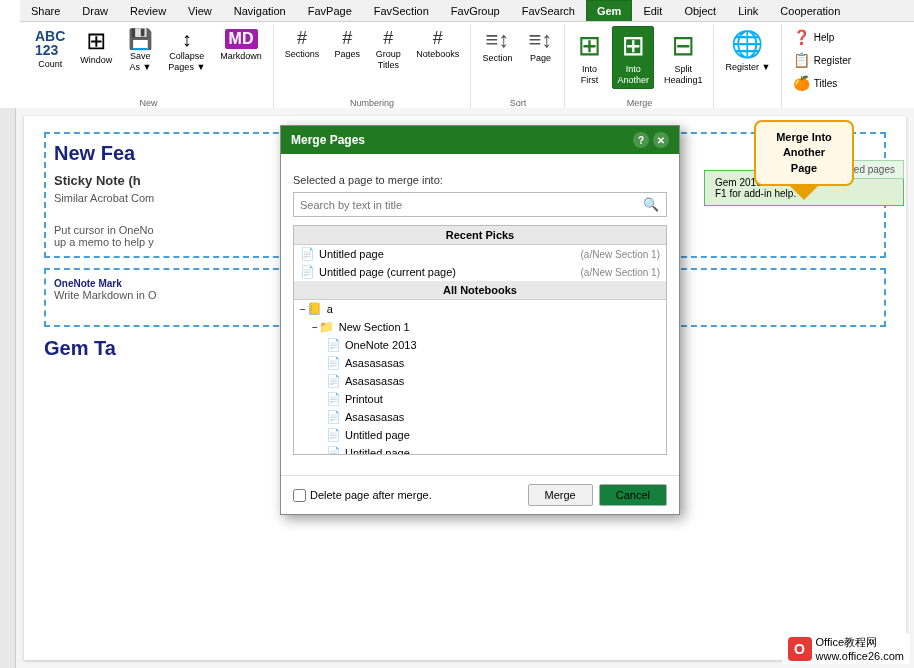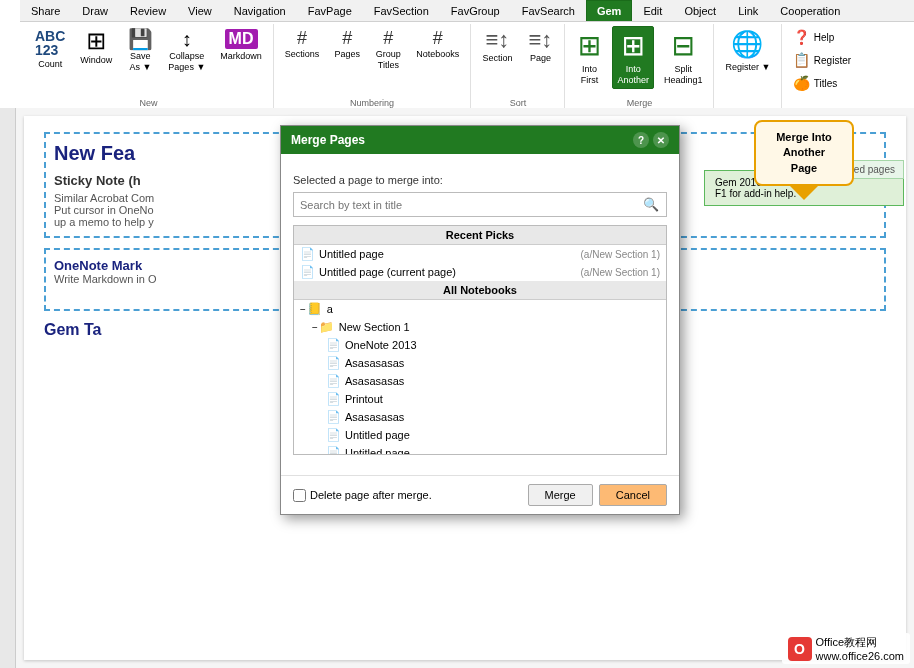--- a/index.html
+++ b/index.html
@@ -57,21 +57,21 @@
     .tree-section-header { background: #e8e8e8; padding: 3px 6px; font-weight: bold; font-size: 11px; border-bottom: 1px solid #ccc; text-align: center; }
     .tree-item { display: flex; align-items: center; padding: 2px 6px; cursor: pointer; }
     .tree-item-indent1 { padding-left: 18px; }
     .tree-item-indent2 { padding-left: 32px; }
     .tree-item-text { flex: 1; }
     .tree-item-right { color: #888; font-size: 10px; }
     .tree-icon { margin-right: 4px; font-size: 12px; }
     .modal-footer { display: flex; align-items: center; justify-content: space-between; padding: 8px 12px; border-top: 1px solid #e0e0e0; }
     .checkbox-row { display: flex; align-items: center; gap: 4px; }
     .btn-row { display: flex; gap: 6px; }
-    .btn { padding: 4px 16px; font-size: 11px; cursor: pointer; border: 1px solid #aaa; border-radius: 2px; background: #fdba74; }
+    .btn { padding: 4px 16px; font-size: 11px; cursor: pointer; border: 1px solid #aaa; border-radius: 2px; background: #15803d; }
     .btn-primary { background: #f0f0f0; }
 
     
     .branding { position: absolute; bottom: 4px; right: 4px; z-index: 2; display: flex; align-items: center; gap: 4px; background: rgba(255,255,255,0.9); padding: 2px 6px; border-radius: 3px; }
     .brand-icon { width: 24px; height: 24px; background: #e53935; border-radius: 4px; display: flex; align-items: center; justify-content: center; color: white; font-size: 14px; font-weight: bold; }
 
     
     .tree-container::-webkit-scrollbar { width: 10px; }
     .tree-container::-webkit-scrollbar-track { background: #f1f1f1; }
     .tree-container::-webkit-scrollbar-thumb { background: #c0c0c0; }
@@ -222,31 +222,31 @@
   <div style="display:flex; height:100%;">
 
     <div style="width:16px; background:#e8e8e8; border-right:1px solid #ccc;"></div>
 
     <div class="page-sheet" style="flex:1;">
 
       <div style="border:2px dashed #4a9fd4; padding:8px; margin-bottom:10px;">
         <div class="page-title-big">New Fea</div>
         <div style="font-size:13px; font-weight:bold; color:#333; margin-bottom:4px;">Sticky Note (h</div>
         <div style="font-size:11px; color:#555;">Similar Acrobat Com</div>
-        <div style="font-size:11px; color:#555;">Put cursor in OneNo</div>
+        <div style="font-size:11px; color:#555;margin-top:20px;">Put cursor in OneNo</div>
         <div style="font-size:11px; color:#555;">up a memo to help y</div>
       </div>
 
       <div style="border:2px dashed #4a9fd4; padding:8px; margin-bottom:10px;">
-        <div style="font-size:13px; font-weight:bold; color:#1a237e;">OneNote Mark</div>
+        <div style="font-size:10px; font-weight:bold; color:#1a237e;">OneNote Mark</div>
         <div style="font-size:11px; color:#555;">Write Markdown in O</div>
         <div style="font-size:14px; color:#555;text-align:center;">to reconvert normal</div>
       </div>
 
-      <div style="font-size:16px; font-weight:bold; color:#1a237e; margin-top:8px;">Gem Ta</div>
+      <div style="font-size:20px; font-weight:bold; color:#1a237e; margin-top:8px;">Gem Ta</div>
     </div>
   </div>
 </div>
 
 <div class="info-box">
   <div>Gem 2010</div>
   <div>F1 for add-in help.</div>
 </div>
 
 <div class="selected-info">

